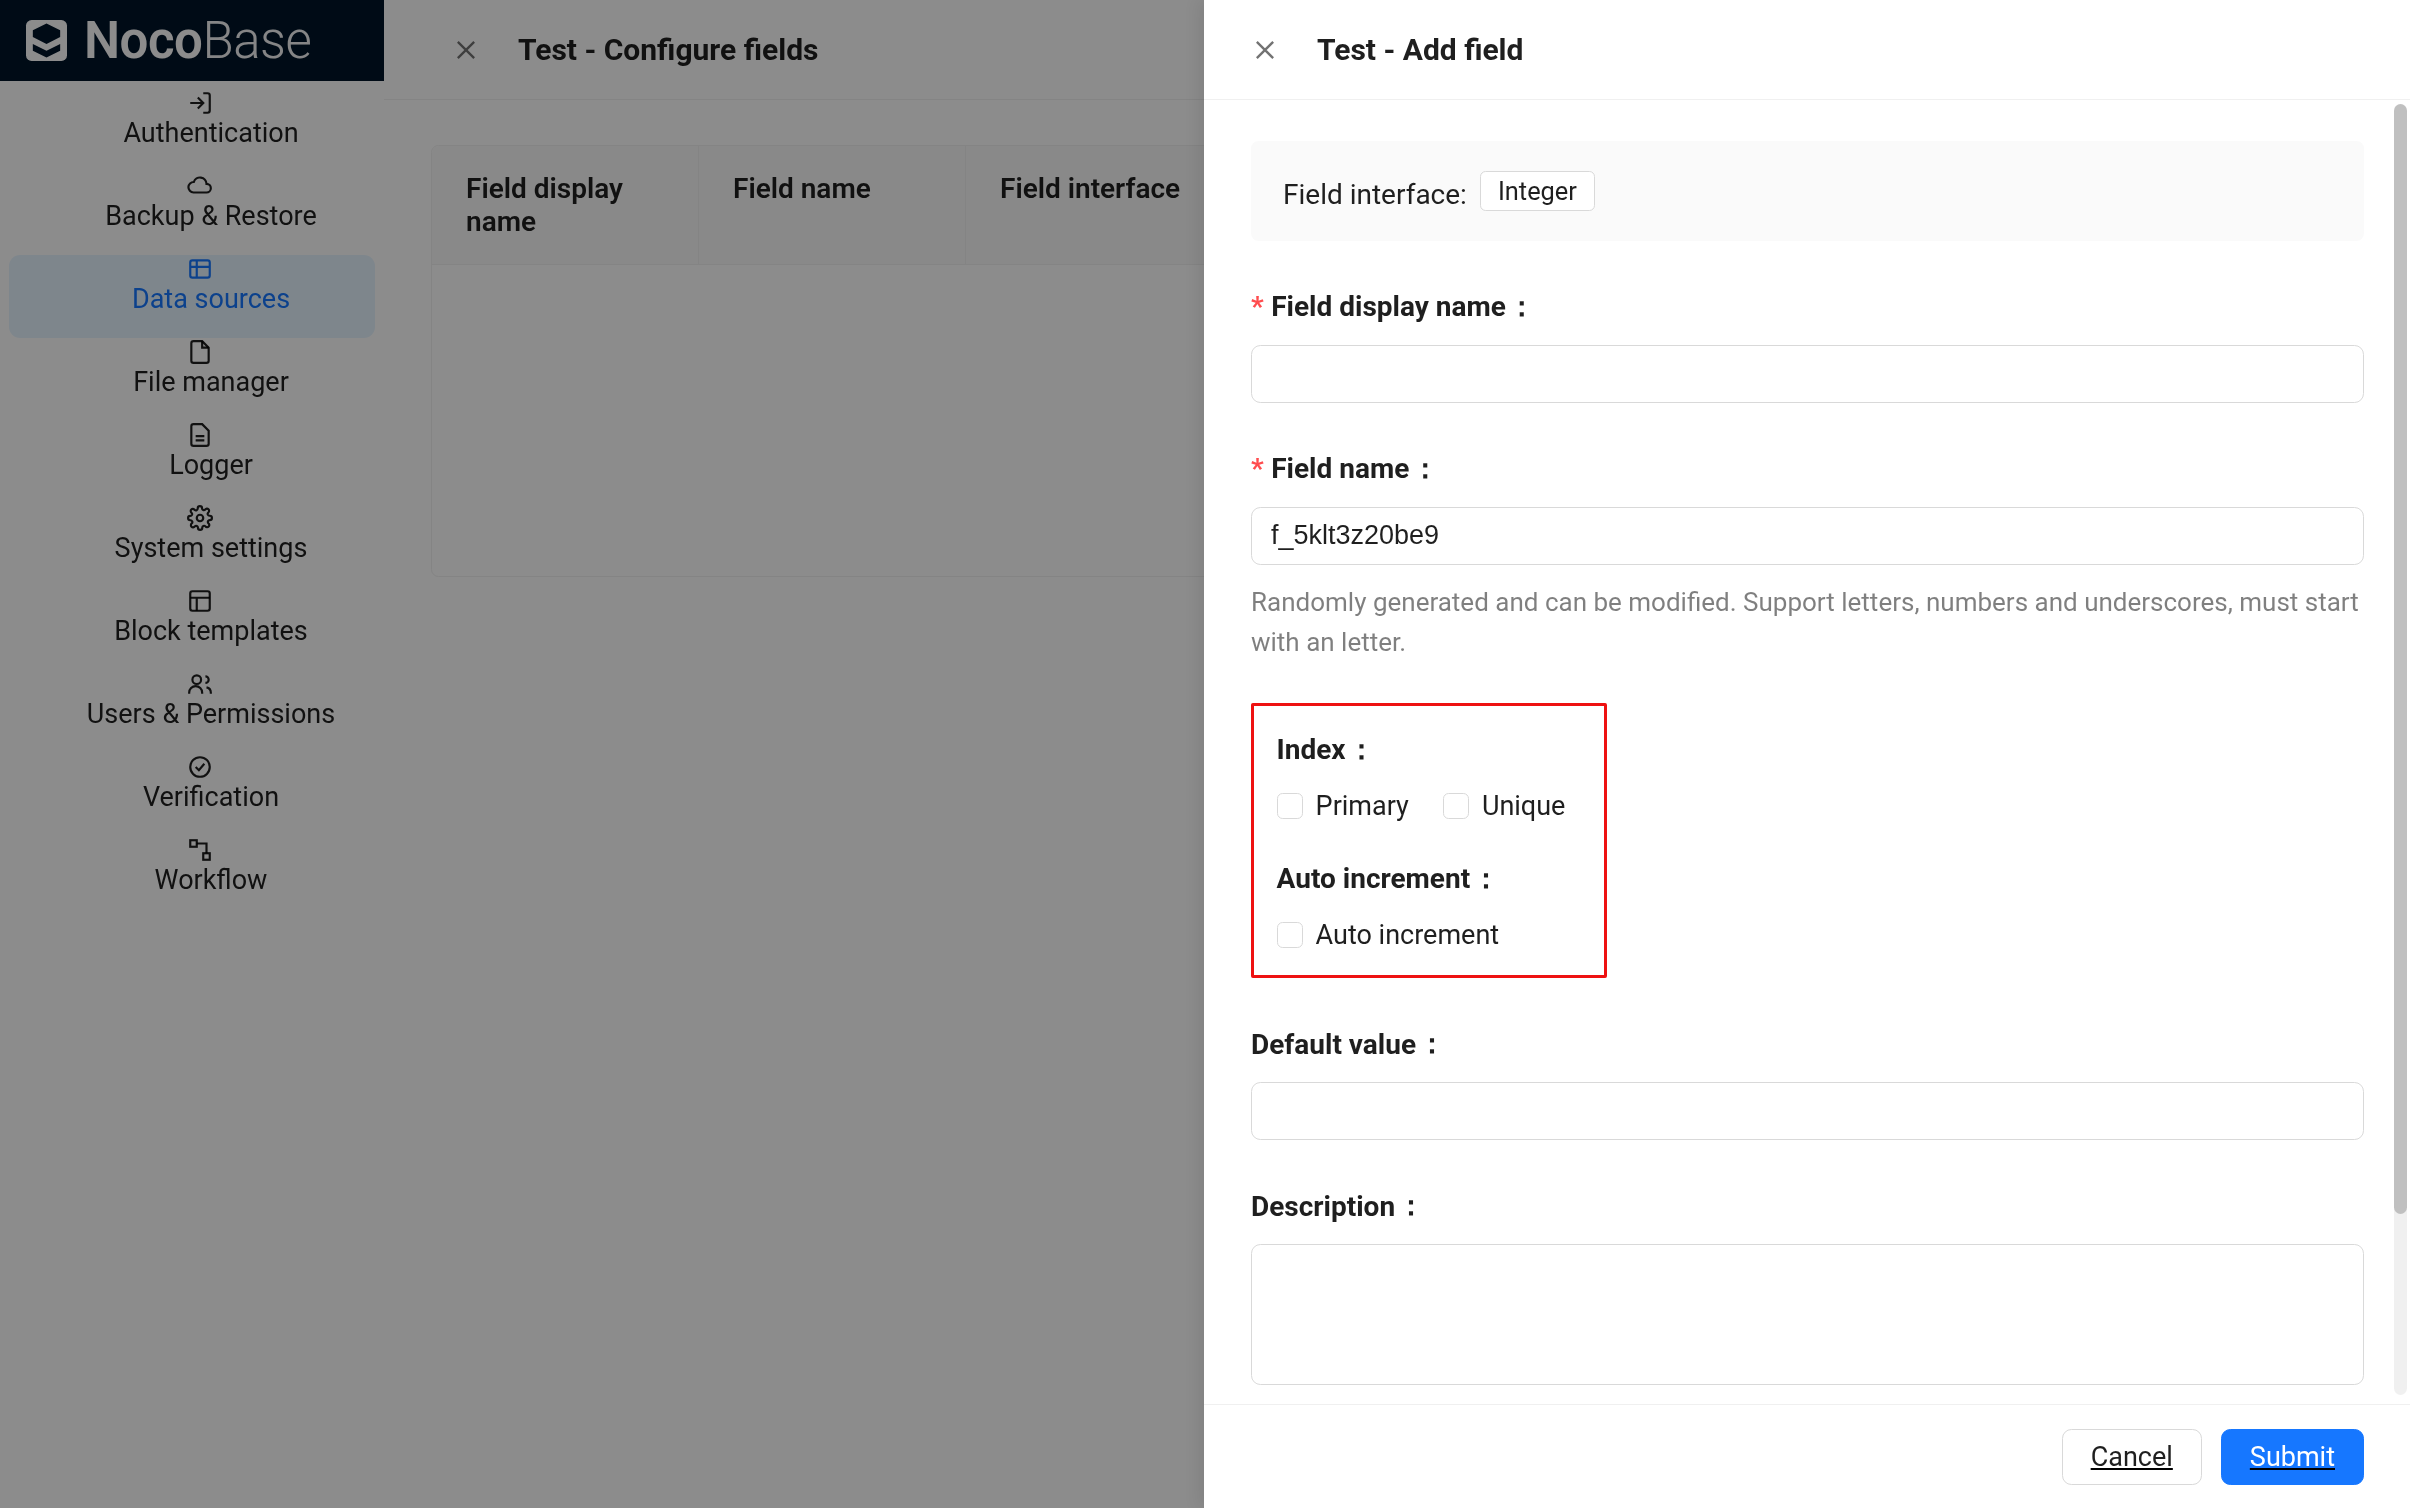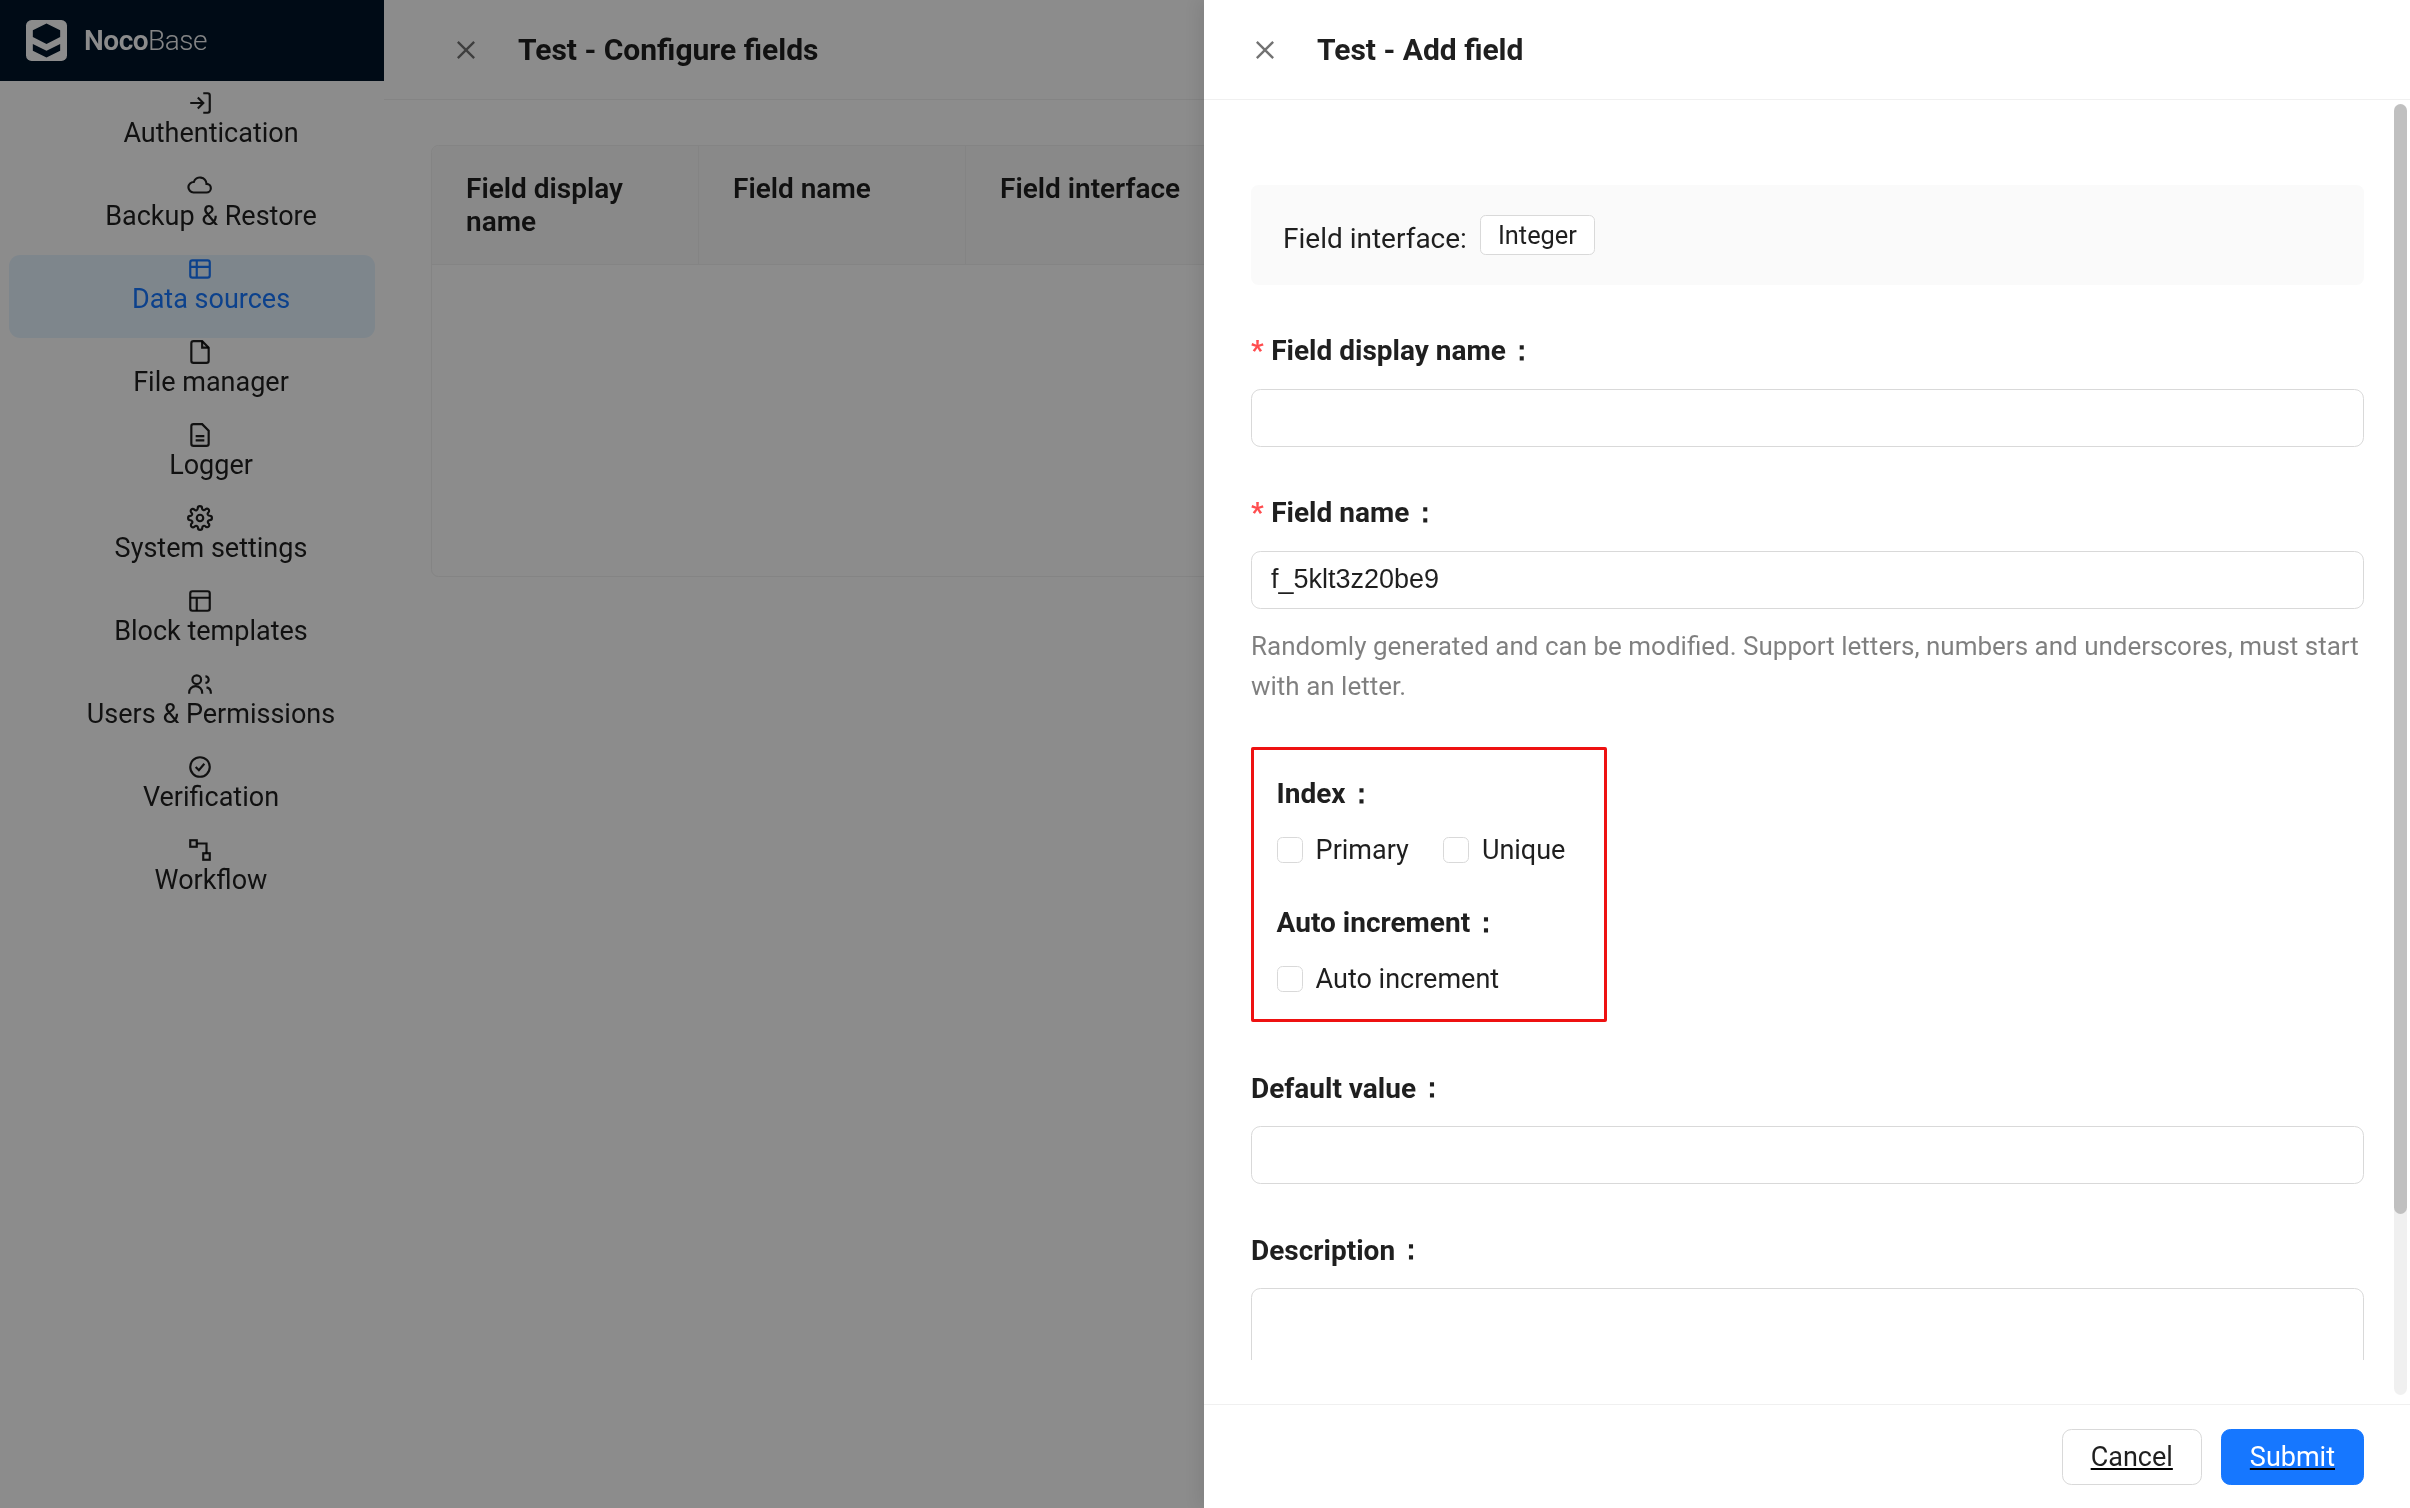--- a/index.html
+++ b/index.html
@@ -6,21 +6,21 @@
   html, body { width: 2411px; height: 1508px; font-family: -apple-system, BlinkMacSystemFont, "Segoe UI", Roboto, sans-serif; overflow: hidden; }
   body { position: relative; background: #fff; }
 
   
   .sidebar {
     position: absolute; left: 0; top: 0; width: 384px; height: 100%;
     background: #fff;
   }
   .sidebar-logo {
     height: 81px; background: #001529; color: #fff;
-    display: flex; align-items: center; padding-left: 26px; font-size: 28px; font-weight: 600;
+    display: flex; align-items: center; padding-left: 26px; font-size: 51px; font-weight: 600;
     letter-spacing: -0.5px;
   }
   .sidebar-logo .logo-mark { width: 41px; height: 41px; background: #fff; border-radius: 5.6px; margin-right: 17px;
     display:flex;align-items:center;justify-content:center;color:#001529;font-size:24.5px;font-weight:900; }
   .sidebar-logo .light { font-weight: 300; opacity: 0.95; }
   .sidebar-items { padding-top: 7.5px; }
   .sidebar-item {
     display: flex; align-items: center; height: 83px; padding-left: 38px;
     font-size: 27px; color: rgba(0,0,0,0.88); cursor: pointer; border-radius: 11.3px; margin: 0 9.4px; flex-direction: column;
   }
@@ -61,21 +61,21 @@
   .th.c2 { width: 267px; }
   .th.c3 { flex: 1; }
   .table-empty { height: 311px; display:flex; flex-direction:column; align-items:center; justify-content:center; color: rgba(0,0,0,0.25); font-size:26px; }
   .table-empty .box { width:75px;height:56px;border:1.9px solid rgba(0,0,0,0.15);border-radius:7.5px;margin-bottom:17px; position:relative;}
   .table-empty .box::before{content:"";position:absolute;top:-13px;left:9.4px;right:9.4px;height:13px;border:1.9px solid rgba(0,0,0,0.15);border-bottom:none;border-radius:7.5px 7.5px 0 0;}
 
   
   .drawer-add {
     position: absolute; right: 0; top: 0; bottom: 0; width: 1207px; background: #fff;
     box-shadow: -5.6px 0 15px rgba(0,0,0,0.08); z-index: 100;
-    display: flex; flex-direction: column; gap: 44px;
+    display: flex; flex-direction: column;
   }
   .drawer-add .drawer-header { padding-left: 47px; }
   .drawer-add-body { flex:1; overflow:auto; padding: 0 47px 38px 47px; }
   .drawer-add-scrolltrack { position:absolute; right:3.8px; top:104px; bottom:113px; width:13px; background: rgba(0,0,0,0.06); border-radius:6.6px; }
   .drawer-add-scrollthumb { position:absolute; top:0; left:0; right:0; height:86%; background: rgba(0,0,0,0.20); border-radius:6.6px;}
 
   .interface-box {
     background: #fafafa; border-radius: 7.5px; padding: 30px 32px; margin-top: 41px;
     display:flex; align-items:flex-end; font-size: 28px; color: rgba(0,0,0,0.88);
   }

